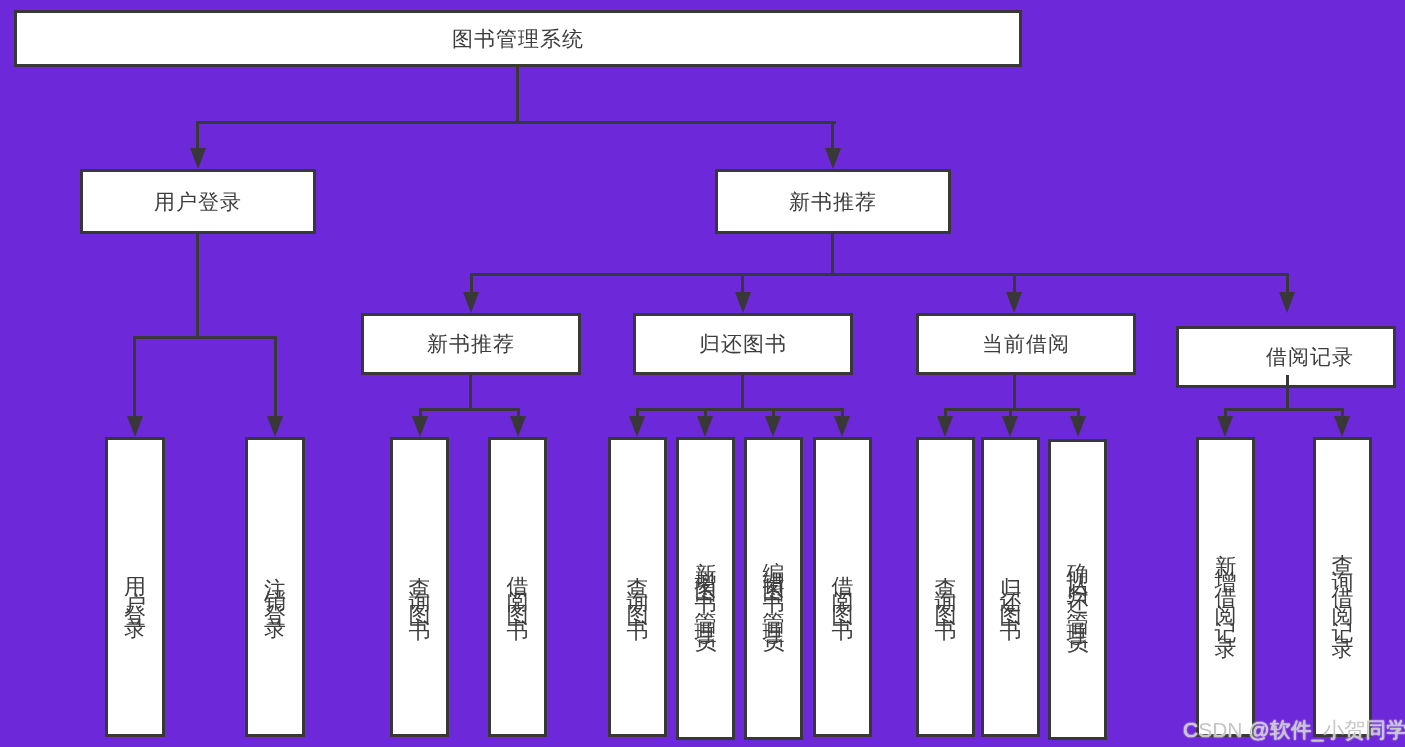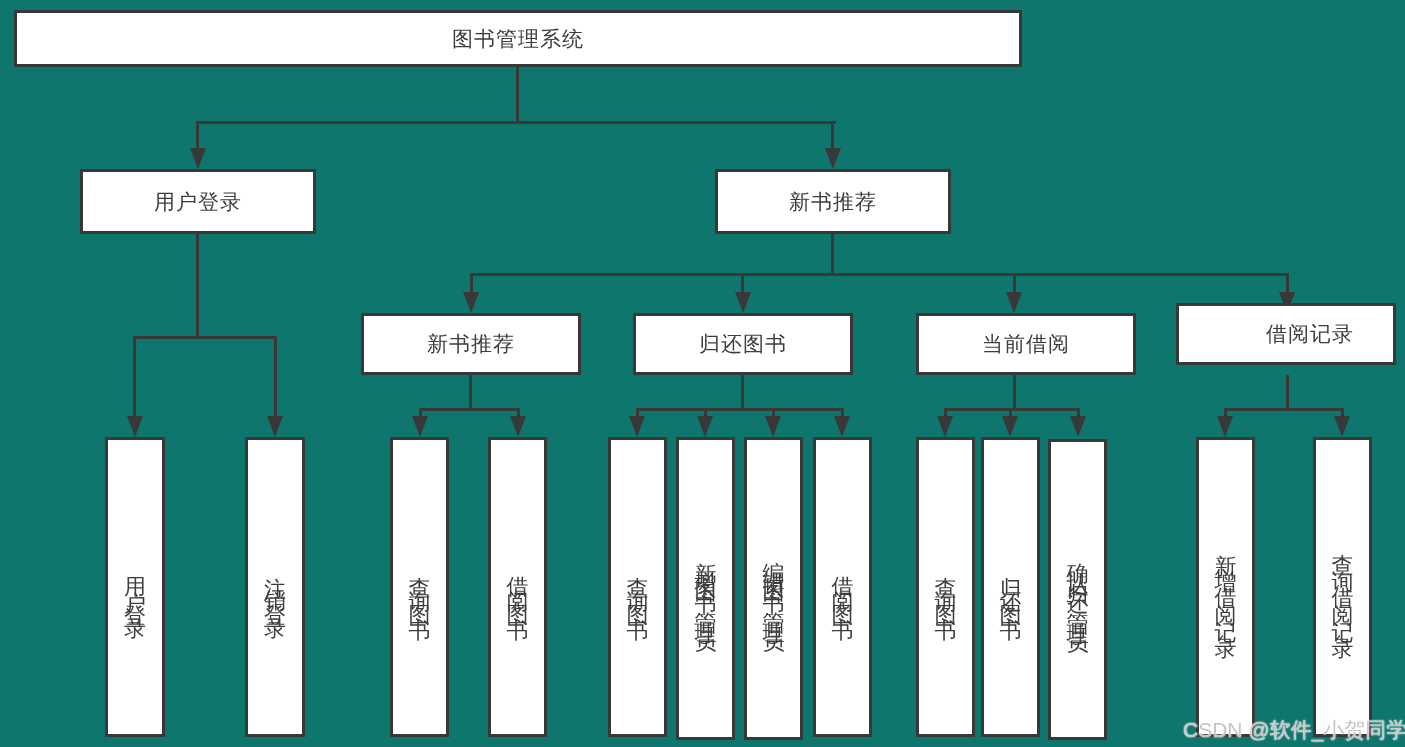--- a/index.html
+++ b/index.html
@@ -4,21 +4,21 @@
 <style>
   html, body {
     margin: 0;
     padding: 0;
     background: #ffffff;
   }
   .canvas {
     position: relative;
     width: 1405px;
     height: 747px;
-    background: #0f766e;
+    background: #6d28d9;
     font-family: "Liberation Sans", "DejaVu Sans", sans-serif;
     overflow: hidden;
   }
   .box {
     position: absolute;
     box-sizing: border-box;
     border: 3px solid #383838;
     background: #ffffff;
     display: flex;
     align-items: center;
@@ -106,21 +106,21 @@
 
   <div class="box hbox" style="left:361px; top:313px; width:220px; height:62px;">
     <span>新书推荐</span>
   </div>
   <div class="box hbox" style="left:633px; top:313px; width:220px; height:62px;">
     <span>归还图书</span>
   </div>
   <div class="box hbox" style="left:904px; top:313px; width:220px; height:62px;margin-left:12px;">
     <span>当前借阅</span>
   </div>
-  <div class="box hbox" style="left:1176px; top:303px; width:220px; height:62px;padding-left:48px;">
+  <div class="box hbox" style="left:1176px; top:326px; width:220px; height:62px;padding-left:48px;">
     <span>借阅记录</span>
   </div>
 
   <div class="line" style="left:469px; top:375px; width:3px; height:36px;"></div>
   <div class="line" style="left:419px; top:408px; width:101px; height:3px;"></div>
   <div class="line" style="left:419px; top:408px; width:3px; height:12px;"></div>
   <div class="arrow" style="left:412px; top:416px;"></div>
   <div class="line" style="left:517px; top:408px; width:3px; height:12px;"></div>
   <div class="arrow" style="left:510px; top:416px;"></div>
 

